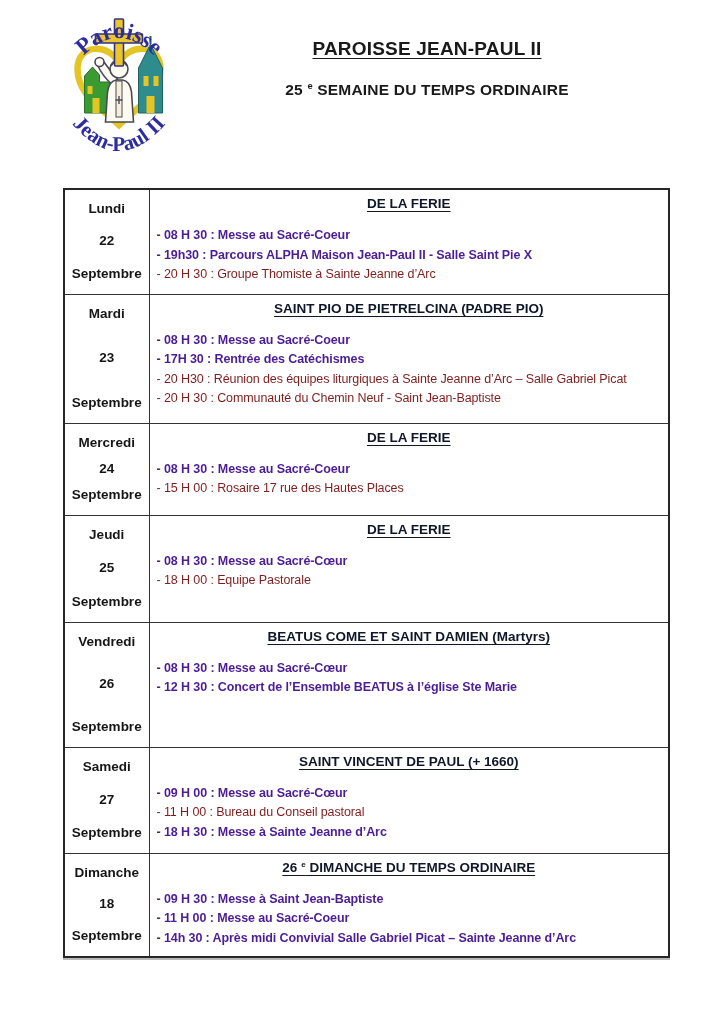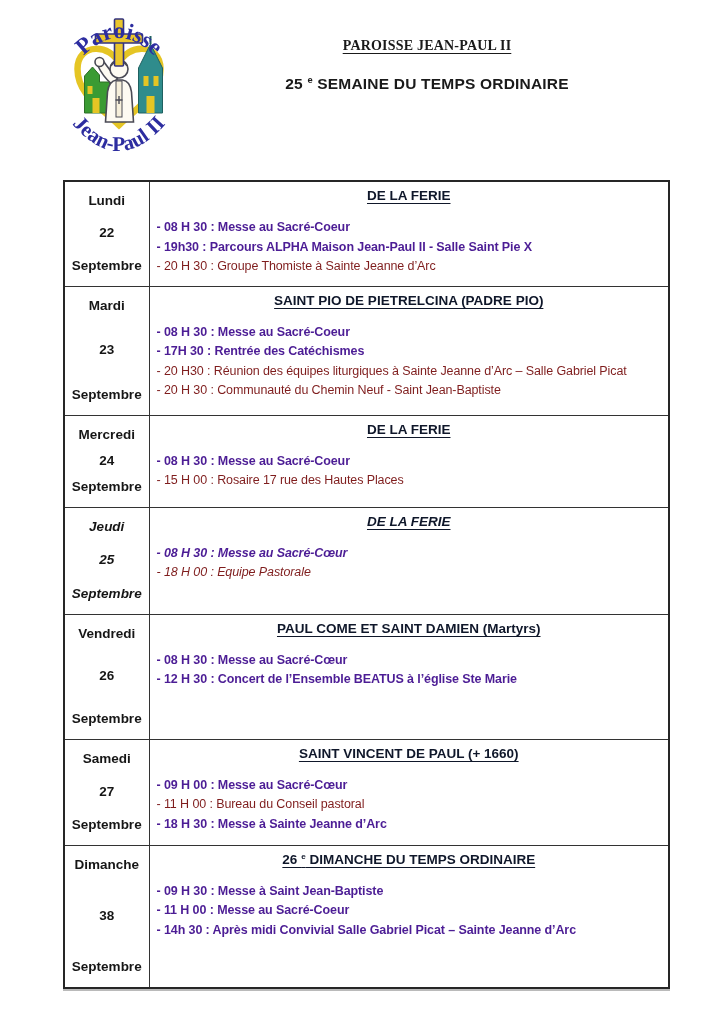--- a/index.html
+++ b/index.html
@@ -9,40 +9,40 @@
     background:#ffffff; overflow:hidden; color:#1a1a1a;
   }
 
   
   .header-area { position:relative; height:183px; }
   .logo-wrap { position:absolute; left:50px; top:8px; width:138px; height:172px; }
   .header-titles {
     position:absolute; left:196px; top:38px; width:462px; text-align:center;
   }
   .doc-title, .doc-subtitle {
-    font-family:Liberation Serif, serif;
-    font-weight:bold; font-size:14px; letter-spacing:.2px;
+    font-family:Liberation Sans, sans-serif;
+    font-weight:bold; font-size:19px; letter-spacing:.2px;
     text-decoration:underline; text-underline-offset:3px;
     margin-bottom:21px; white-space:nowrap;
   }
   .doc-week {
     font-family:"Liberation Sans", sans-serif;
     font-weight:bold; font-size:15.5px; letter-spacing:.2px; white-space:nowrap;
   }
   sup { font-size:60%; line-height:0; vertical-align:super; }
 
   
   .logo-svg text {
     font-family:"Liberation Serif", serif; font-weight:bold;
     fill:var(--logo-blue,#2d2da0);
   }
 
   
   table.schedule {
-    position:absolute; left:63px; top:180px;
+    position:absolute; left:63px; top:188px;
     width:607px; border-collapse:collapse;
     border:2px solid #262626;
     box-shadow:0 2px 0 rgba(130,130,130,.55);
     table-layout:fixed;
   }
   table.schedule td {
     border:1.4px solid #333333; vertical-align:top; overflow:hidden;
   }
   td.day-cell { width:85px; position:relative; }
   .day-stack {
@@ -163,21 +163,21 @@
               <div>24</div>
               <div>Septembre</div>
             </div>
           </td>
           <td class="content-cell">
             <div class="feast-title"><span class="feast-title-text"><span>DE LA FERIE</span></span></div>
             <div class="event-line bold">- 08 H 30 : Messe au Sacré-Coeur</div>
             <div class="event-line">- 15 H 00 : Rosaire 17 rue des Hautes Places</div>
           </td>
         </tr>
-        <tr style="height: 107px; font-style: italic;">
+        <tr style="height: 107px;">
           <td class="day-cell">
             <div class="day-stack">
               <div>Jeudi</div>
               <div>25</div>
               <div>Septembre</div>
             </div>
           </td>
           <td class="content-cell">
             <div class="feast-title"><span class="feast-title-text"><span>DE LA FERIE</span></span></div>
             <div class="event-line bold">- 08 H 30 : Messe au Sacré-Cœur</div>
@@ -186,45 +186,45 @@
         </tr>
         <tr style="height: 125px;">
           <td class="day-cell">
             <div class="day-stack">
               <div>Vendredi</div>
               <div>26</div>
               <div>Septembre</div>
             </div>
           </td>
           <td class="content-cell">
-            <div class="feast-title"><span class="feast-title-text"><span>PAUL COME ET SAINT DAMIEN (Martyrs)</span></span></div>
+            <div class="feast-title"><span class="feast-title-text"><span>BEATUS COME ET SAINT DAMIEN (Martyrs)</span></span></div>
             <div class="event-line bold">- 08 H 30 : Messe au Sacré-Cœur</div>
             <div class="event-line bold">- 12 H 30 : Concert de l’Ensemble BEATUS à l’église Ste Marie</div>
           </td>
         </tr>
         <tr style="height: 106px;">
           <td class="day-cell">
             <div class="day-stack">
               <div>Samedi</div>
               <div>27</div>
               <div>Septembre</div>
             </div>
           </td>
           <td class="content-cell">
             <div class="feast-title"><span class="feast-title-text"><span>SAINT VINCENT DE PAUL (+ 1660)</span></span></div>
             <div class="event-line bold">- 09 H 00 : Messe au Sacré-Cœur</div>
             <div class="event-line">- 11 H 00 : Bureau du Conseil pastoral</div>
             <div class="event-line bold">- 18 H 30 : Messe à Sainte Jeanne d’Arc</div>
           </td>
         </tr>
-        <tr style="height: 143px; border-radius: 25px;">
+        <tr style="height: 104px; border-radius: 25px;">
           <td class="day-cell">
             <div class="day-stack">
               <div>Dimanche</div>
-              <div>38</div>
+              <div>18</div>
               <div>Septembre</div>
             </div>
           </td>
           <td class="content-cell">
             <div class="feast-title"><span class="feast-title-text"><span>26 </span><sup>e</sup><span> DIMANCHE DU TEMPS ORDINAIRE</span></span></div>
             <div class="event-line bold">- 09 H 30 : Messe à Saint Jean-Baptiste</div>
             <div class="event-line bold">- 11 H 00 : Messe au Sacré-Coeur</div>
             <div class="event-line bold">- 14h 30 : Après midi Convivial Salle Gabriel Picat – Sainte Jeanne d’Arc</div>
           </td>
         </tr>

